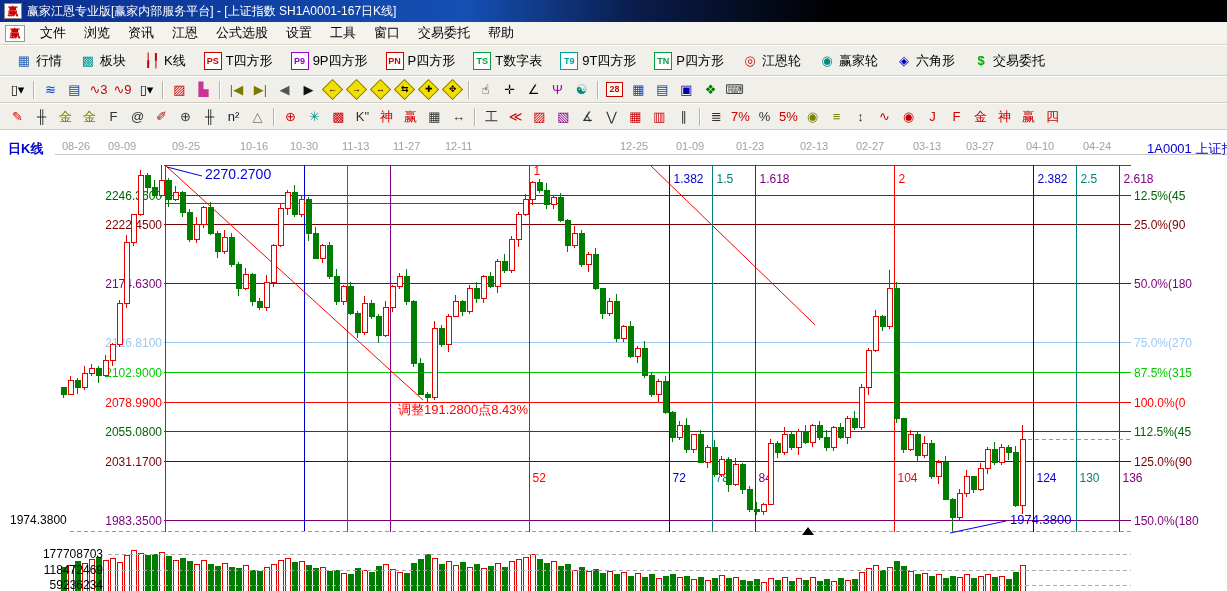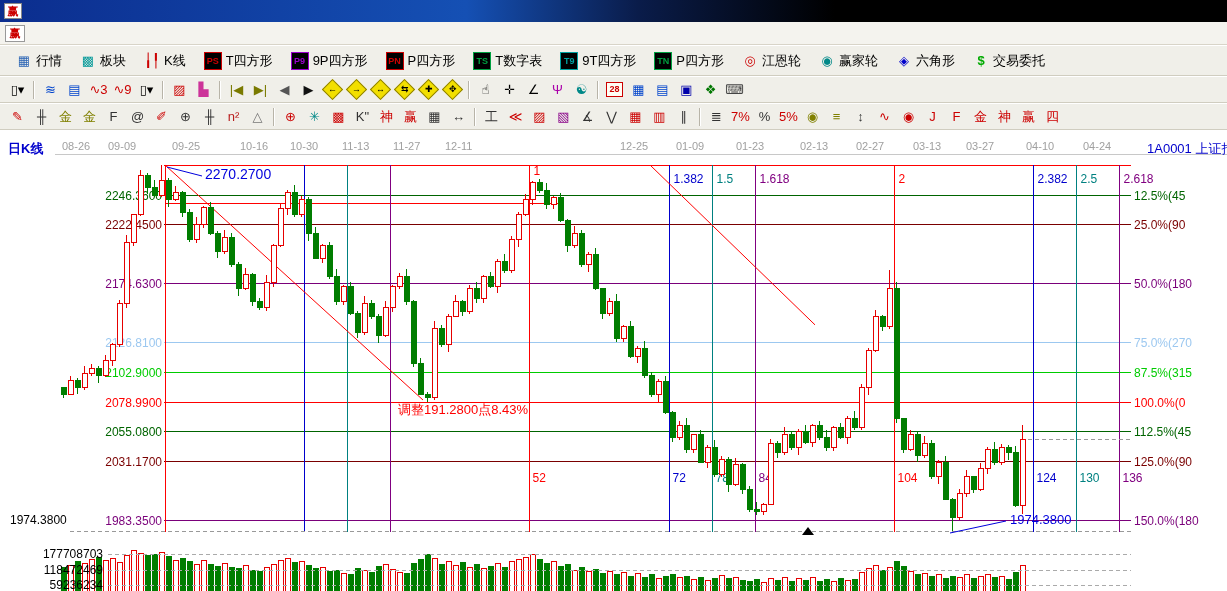--- a/index.html
+++ b/index.html
@@ -13,42 +13,44 @@
     border-bottom:1px solid #d8d4c8;padding-left:3px;color:#000;}
   .menubar .mlogo{width:18px;height:15px;background:#fff;border:1px solid #999;color:#c00;
     font-weight:bold;font-size:11px;line-height:15px;text-align:center;margin:0 6px 0 2px;}
   .menuitem{padding:2px 9px;cursor:default;}
   .tbar{display:flex;align-items:center;background:#f0efe9;border-top:1px solid #fff;
     border-bottom:1px solid #d0cdc0;white-space:nowrap;overflow:hidden;}
   .tbar2{height:29px;font-size:13px;padding-left:8px;gap:2px;}
   .feat{display:flex;align-items:center;gap:4px;padding:2px 7px;border:1px solid transparent;}
   .fic{display:inline-block;min-width:16px;height:16px;line-height:16px;text-align:center;
     font-size:13px;font-weight:bold;}
-  .fic.boxed{font-size:9px;border:1px solid currentColor;width:16px;background:#000000;}
+  .fic.boxed{font-size:9px;border:1px solid currentColor;width:16px;background:#ffffff;}
   .tbar3,.tbar4{height:25px;padding-left:6px;gap:1px;font-size:13px;}
   .tbtn{min-width:21px;height:21px;display:inline-flex;align-items:center;justify-content:center;
     border:1px solid transparent;font-size:13px;line-height:1;}
   .tbtn .boxed{font-size:9px;font-weight:bold;border:1px solid currentColor;width:15px;height:13px;
     line-height:13px;text-align:center;background:#fffef5;}
   .sep{width:1px;height:18px;background:#b8b4a8;border-right:1px solid #fff;margin:0 3px;flex:0 0 auto;}
   .diamond{width:13px;height:13px;background:#f2df00;border:1px solid #8a7d00;transform:rotate(45deg);
     display:inline-flex;align-items:center;justify-content:center;}
   .diamond span{transform:rotate(-45deg);font-size:9px;color:#000;font-weight:bold;}
   .chartwrap{position:relative;height:468px;background:#fff;border-bottom:2px solid #1a1a1a;}
   svg text{font-family:"Liberation Sans","DejaVu Sans",sans-serif;}
 </style>
 </head>
 <body>
 
 <div class="titlebar">
   <span class="appicon">赢</span>
+  <span>赢家江恩专业版[赢家内部服务平台] - [上证指数  SH1A0001-167日K线]</span>
 </div>
 
 <div class="menubar">
   <span class="mlogo">赢</span>
+  <span id="menu-items"><span class="menuitem">文件</span><span class="menuitem">浏览</span><span class="menuitem">资讯</span><span class="menuitem">江恩</span><span class="menuitem">公式选股</span><span class="menuitem">设置</span><span class="menuitem">工具</span><span class="menuitem">窗口</span><span class="menuitem">交易委托</span><span class="menuitem">帮助</span></span>
 </div>
 
 <div class="tbar tbar2" id="toolbar-features">
     <span class="feat">
       <span class="fic" style="color: rgb(42, 100, 180);">▦</span>
       <span>行情</span>
     </span>
     <span class="feat">
       <span class="fic" style="color: rgb(0, 152, 152);">▩</span>
       <span>板块</span>
@@ -226,21 +228,21 @@
     <span class="tbtn">
       <span style="color: rgb(204, 0, 0);">✐</span>
     </span>
     <span class="tbtn">
       <span style="color: rgb(51, 51, 51);">⊕</span>
     </span>
     <span class="tbtn">
       <span style="color: rgb(51, 51, 51);">╫</span>
     </span>
     <span class="tbtn">
-      <span style="color: #b91c1c;">n²</span>
+      <span style="color: #0f172a;">n²</span>
     </span>
     <span class="tbtn">
       <span style="color: rgb(119, 119, 119);">△</span>
     </span>
     <span class="sep"></span>
     <span class="tbtn">
       <span style="color: rgb(204, 0, 0);">⊕</span>
     </span>
     <span class="tbtn">
       <span style="color: rgb(0, 136, 136);">✳</span>

